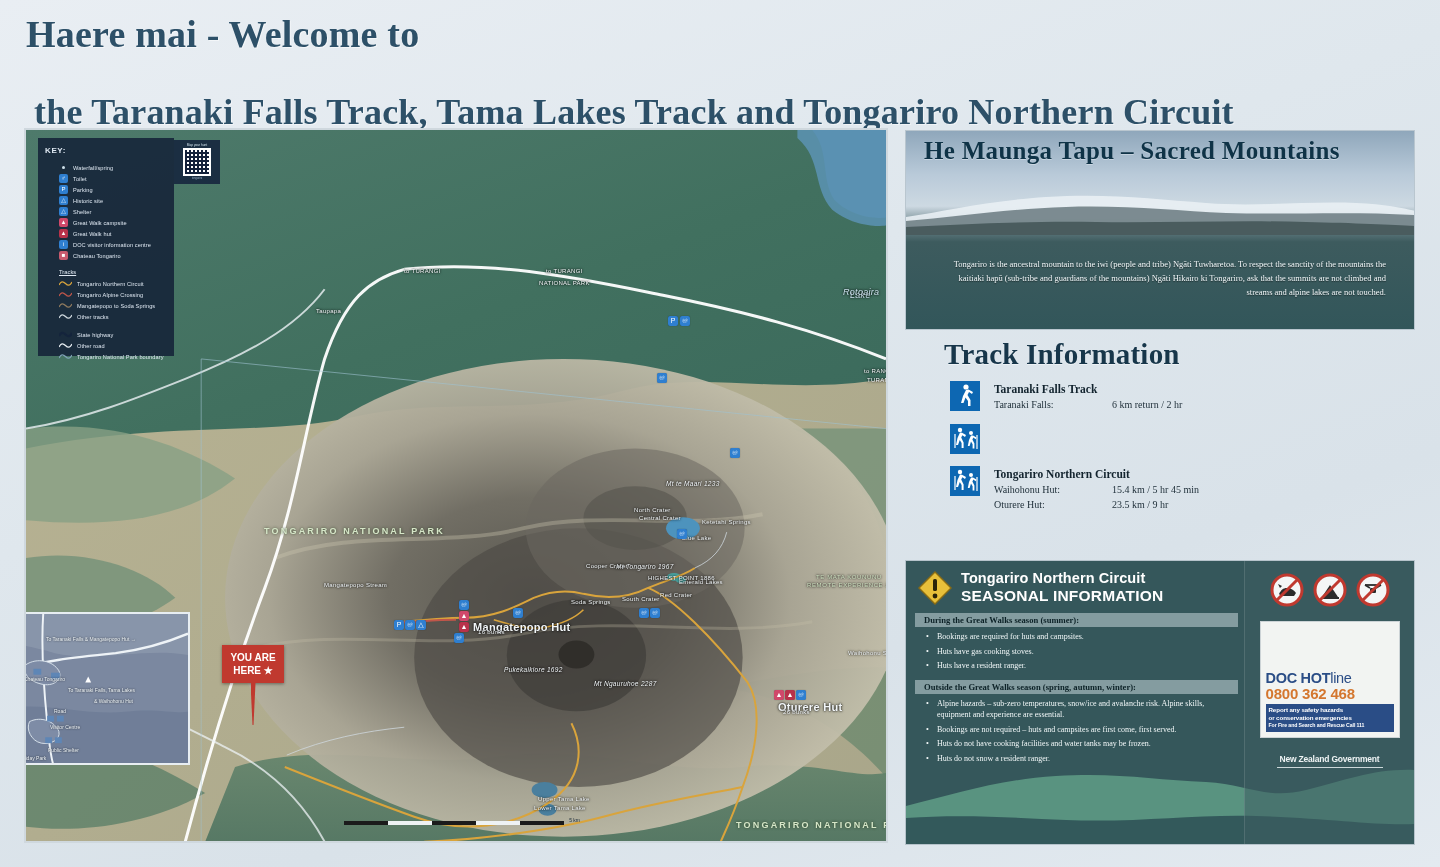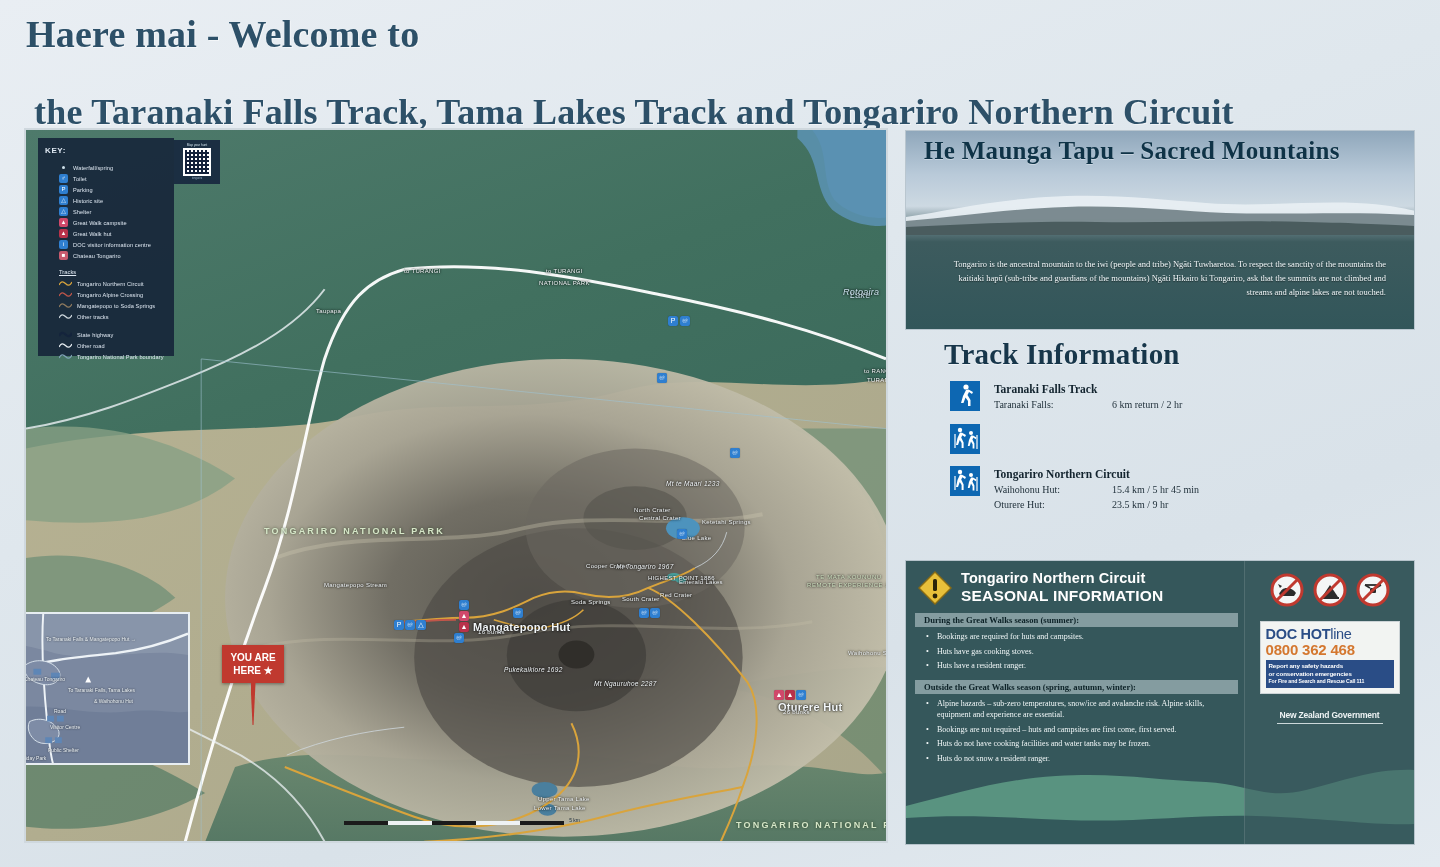--- a/index.html
+++ b/index.html
@@ -222,21 +222,21 @@
     position: absolute; right: 0; top: 0; width: 170px; height: 100%;
     background: rgba(60,92,96,.55);
     border-left: 1px solid rgba(255,255,255,.12);
   }
   #prohib-row { display: flex; gap: 9px; justify-content: center; padding: 12px 0 0 0; }
   .prohib { width: 34px; height: 34px; position: relative; }
   #doc-hotline {
     width: 140px; margin: 14px auto 0; background: #f2f4f2; padding: 4px 5px 5px;
     border: 1px solid #ccd3d6;
   }
-  #dh-l1 { font-size: 14.5px; font-weight: bold; color: #2a4d86; line-height: 16px; letter-spacing: -.3px; }
+  #dh-l1 { font-size: 14.5px; font-weight: bold; color: #2a4d86; line-height: 16px; letter-spacing: -.3px; margin-top: 44px; }
   #dh-l2 { font-size: 15px; font-weight: bold; color: #d4772f; line-height: 16px; letter-spacing: -.2px; }
   #dh-blue {
     background: #2a4d86; color: #fff; margin-top: 2px; padding: 2px 3px;
     font-size: 6.2px; font-weight: bold; line-height: 7.6px; letter-spacing: -.1px;
   }
   #dh-blue .small { font-size: 5.2px; display: block; margin-top: 1px; }
   #nz-gov {
     text-align: center; color: #eef3f4; font-size: 8.5px; font-weight: bold;
     margin-top: 16px; letter-spacing: -.2px;
   }

